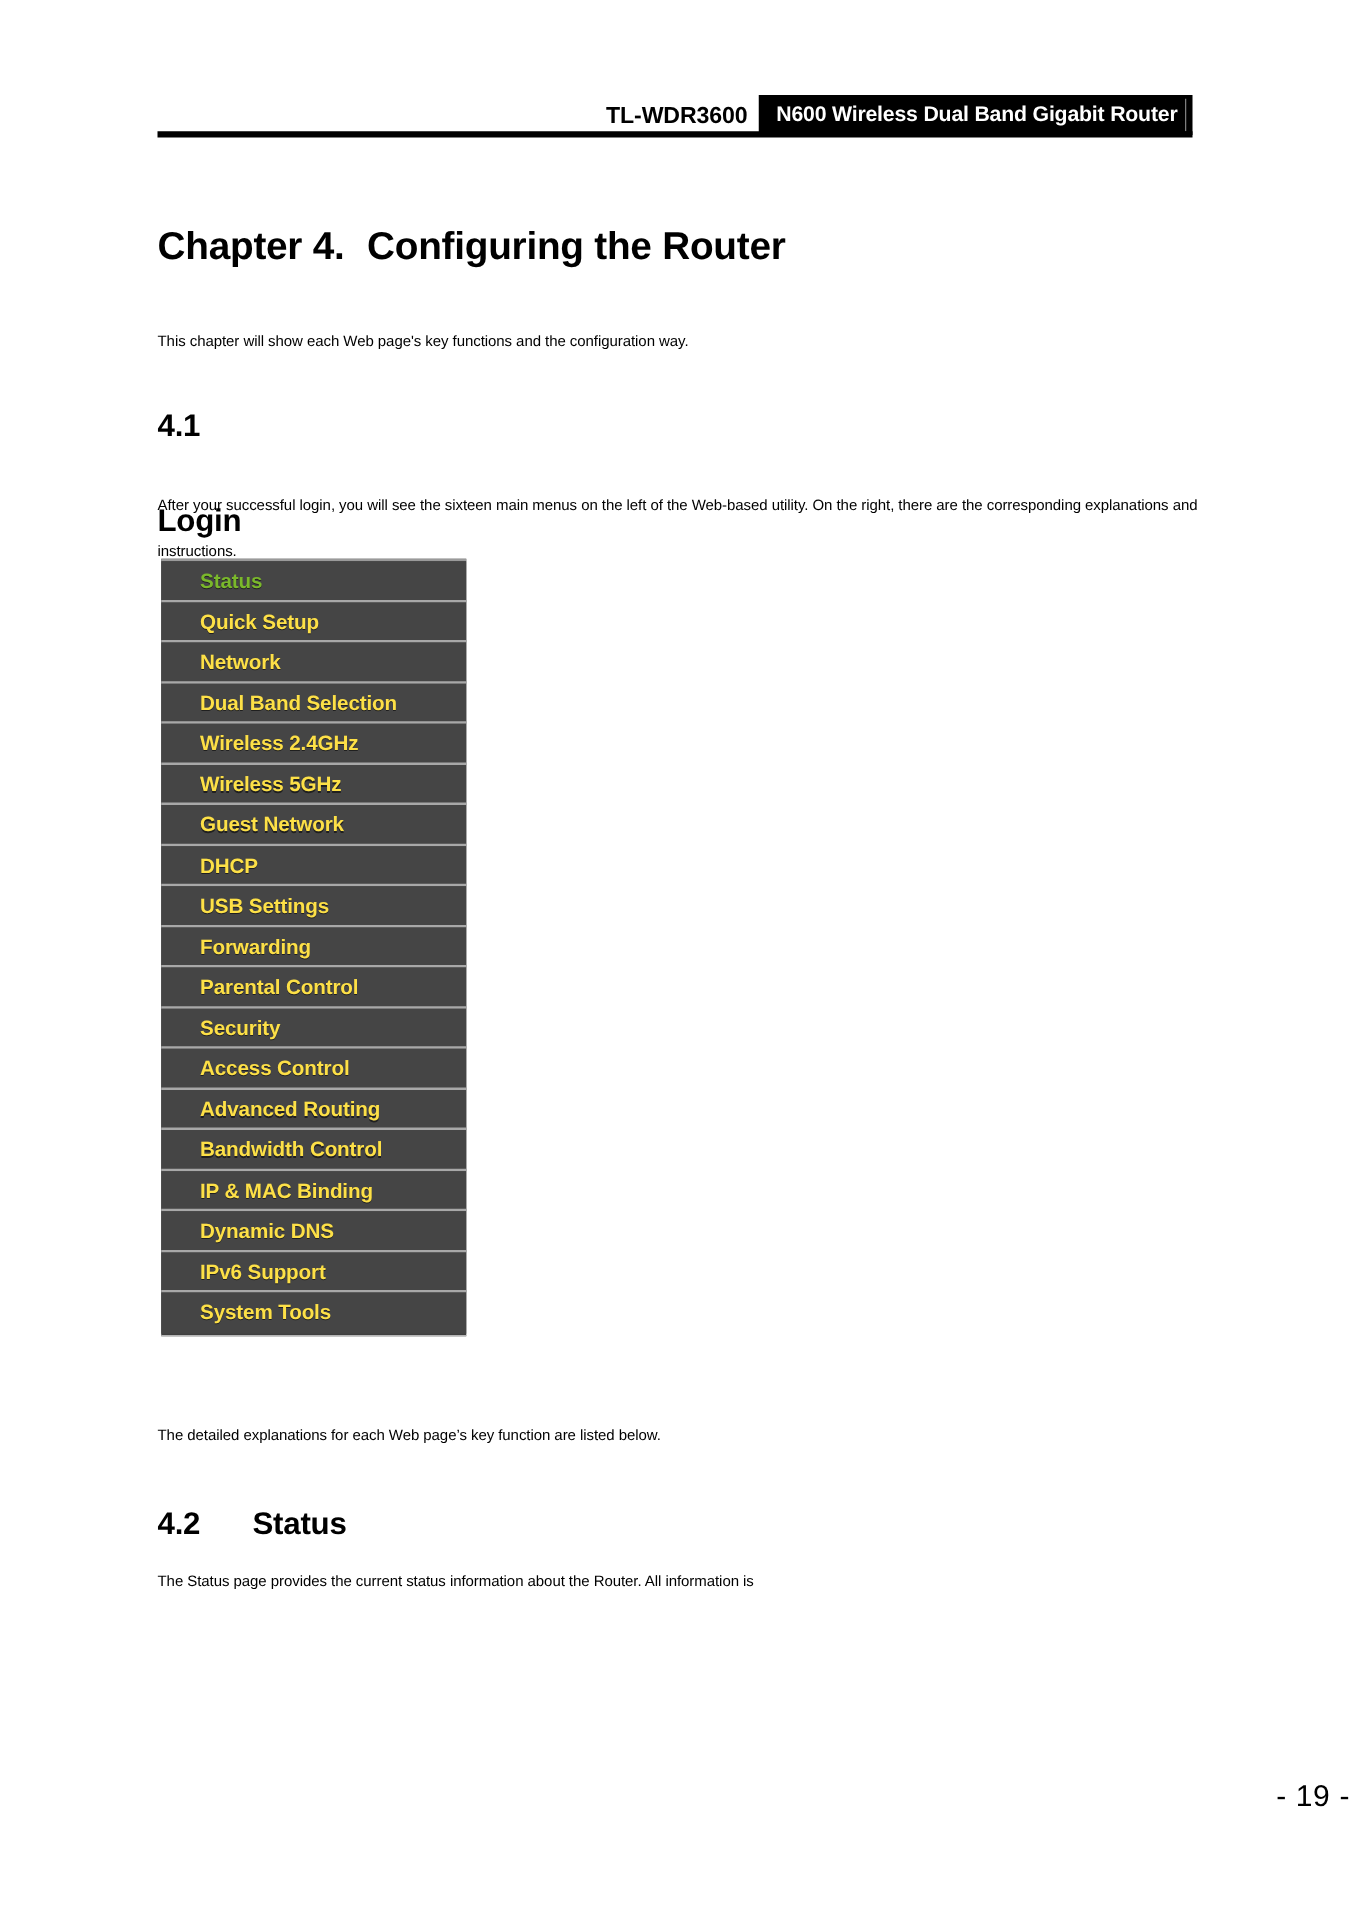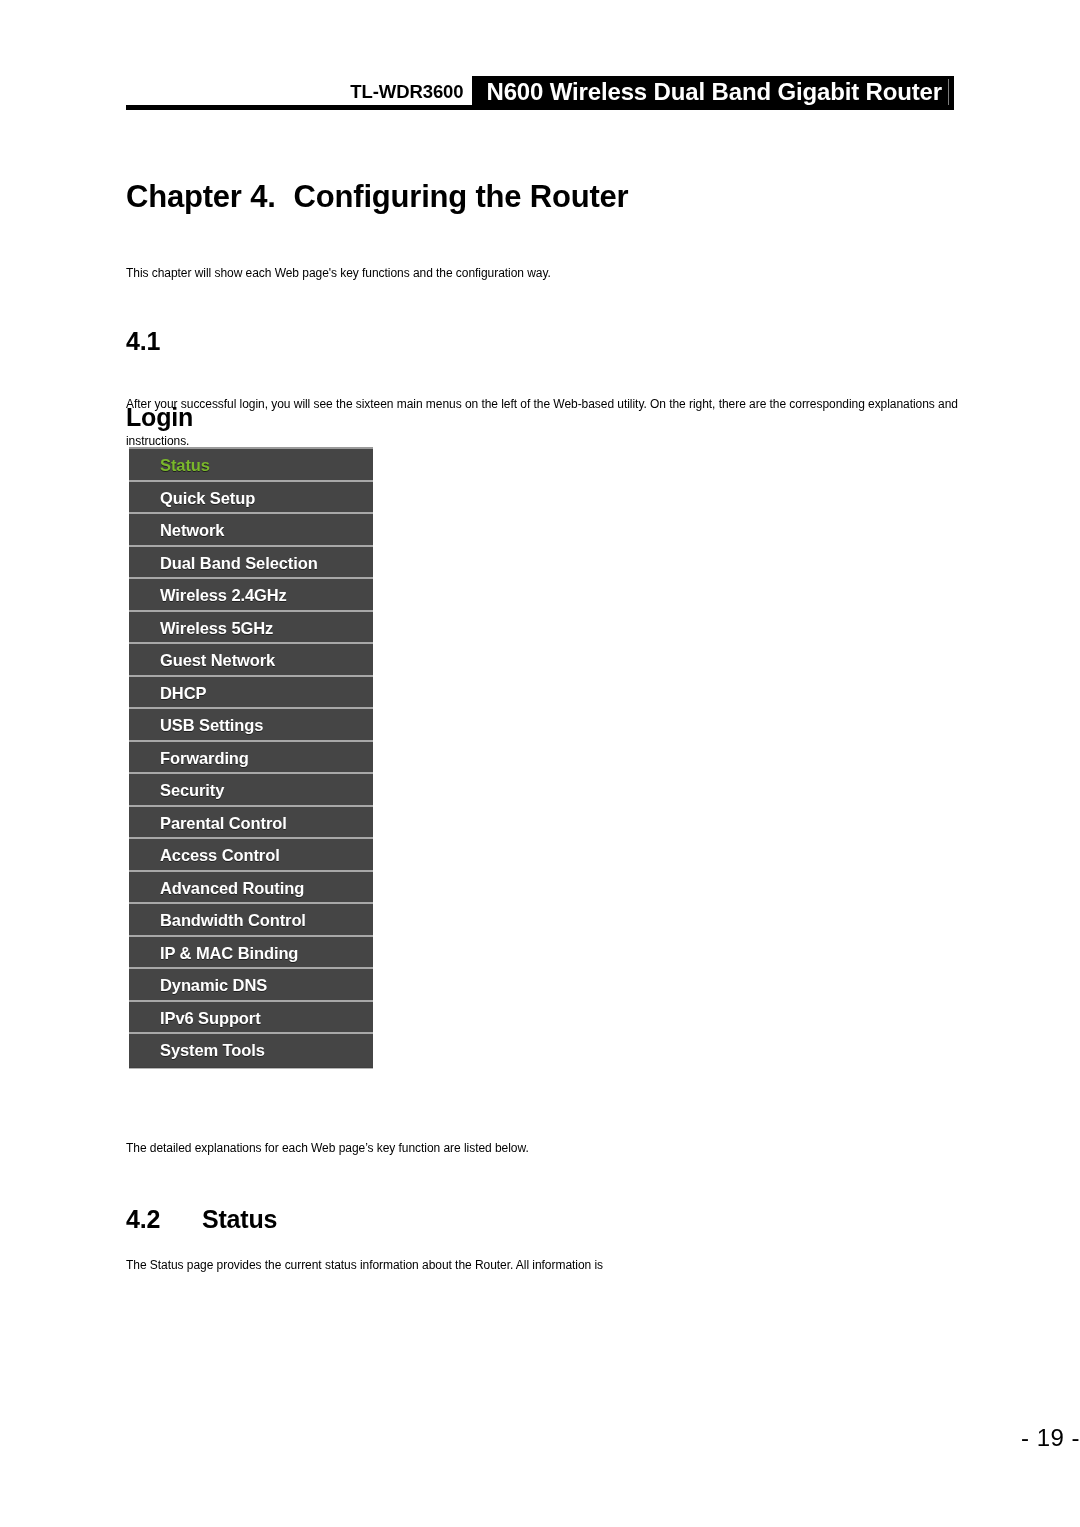--- a/index.html
+++ b/index.html
@@ -43,21 +43,21 @@
     font-weight: bold;
     letter-spacing: -0.1px;
     color: #000000;
     line-height: 32px;
     padding-right: 9px;
     white-space: nowrap;
   }
   .product-tag {
     background: #000000;
     color: #ffffff;
-    font-size: 24px;
+    font-size: 17px;
     font-weight: bold;
     letter-spacing: -0.15px;
     line-height: 32px;
     padding: 0 12px 0 14px;
     white-space: nowrap;
     box-sizing: border-box;
     position: relative;
   }
   .product-tag::after {
     content: "";
@@ -152,21 +152,21 @@
   }
   .menu-item {
     height: 32.5px;
     line-height: 32.5px;
     background: #454545;
     border-bottom: 2px solid #a8a8a8;
     padding-left: 31px;
     box-sizing: border-box;
     font-size: 16.5px;
     font-weight: bold;
-    color: #ffffff;
+    color: #fde047;
     letter-spacing: -0.1px;
     white-space: nowrap;
     text-shadow: 0 1px 0 rgba(0,0,0,0.55);
   }
   .menu-item:last-child {
     border-bottom: none;
   }
   .menu-item.active {
     color: #7ab82b;
   }
@@ -213,22 +213,22 @@
     <div class="menu-item active">Status</div>
     <div class="menu-item">Quick Setup</div>
     <div class="menu-item">Network</div>
     <div class="menu-item">Dual Band Selection</div>
     <div class="menu-item">Wireless 2.4GHz</div>
     <div class="menu-item">Wireless 5GHz</div>
     <div class="menu-item">Guest Network</div>
     <div class="menu-item">DHCP</div>
     <div class="menu-item">USB Settings</div>
     <div class="menu-item">Forwarding</div>
+    <div class="menu-item">Parental Control</div>
     <div class="menu-item">Security</div>
-    <div class="menu-item">Parental Control</div>
     <div class="menu-item">Access Control</div>
     <div class="menu-item">Advanced Routing</div>
     <div class="menu-item">Bandwidth Control</div>
     <div class="menu-item">IP &amp; MAC Binding</div>
     <div class="menu-item">Dynamic DNS</div>
     <div class="menu-item">IPv6 Support</div>
     <div class="menu-item">System Tools</div>
   </div>
 
   <p class="para para-detail">The detailed explanations for each Web page’s key function are listed below.</p>

